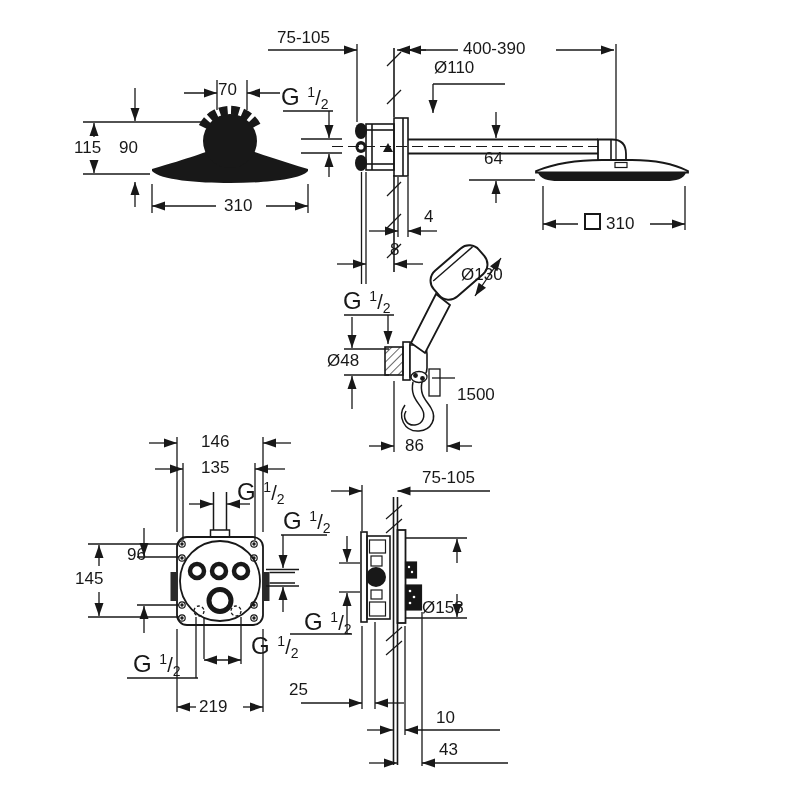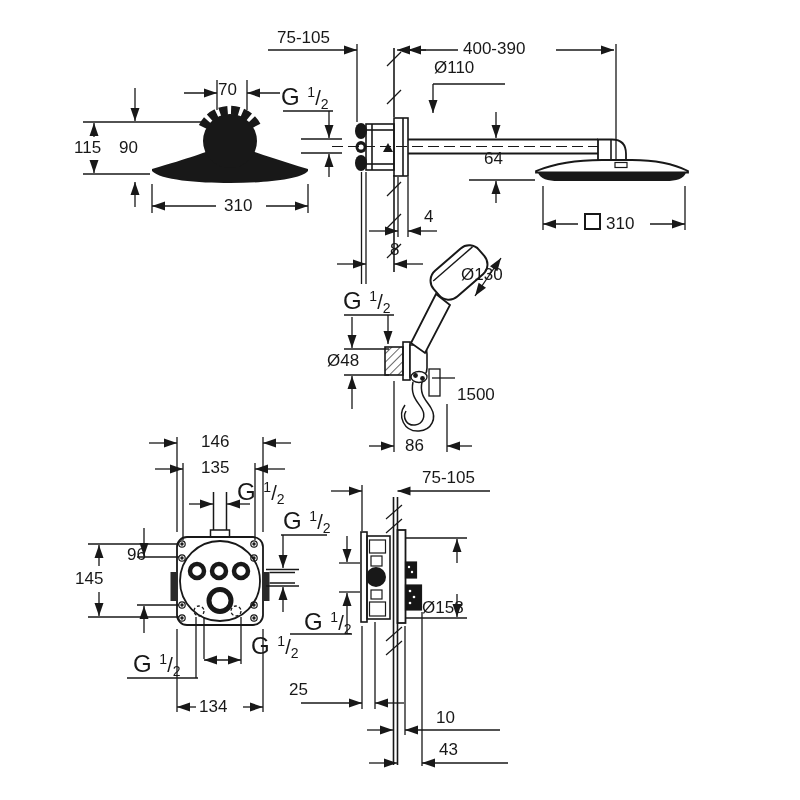--- a/index.html
+++ b/index.html
@@ -290,21 +290,21 @@
 <div class="lbl" style="left:457px;top:386px">1500</div>
 <div class="lbl" style="left:405px;top:437px">86</div>
 <div class="lbl" style="left:201px;top:433px">146</div>
 <div class="lbl" style="left:201px;top:459px">135</div>
 <div class="lbl glabel" style="left:237px;top:480px">G <span class="fr-n">1</span><span class="fr-s">/</span><span class="fr-d">2</span></div>
 <div class="lbl glabel" style="left:283px;top:509px">G <span class="fr-n">1</span><span class="fr-s">/</span><span class="fr-d">2</span></div>
 <div class="lbl" style="left:75px;top:570px">145</div>
 <div class="lbl" style="left:127px;top:546px">96</div>
 <div class="lbl glabel" style="left:133px;top:652px">G <span class="fr-n">1</span><span class="fr-s">/</span><span class="fr-d">2</span></div>
 <div class="lbl glabel" style="left:251px;top:634px">G <span class="fr-n">1</span><span class="fr-s">/</span><span class="fr-d">2</span></div>
-<div class="lbl" style="left:199px;top:698px">134</div>
+<div class="lbl" style="left:199px;top:698px">219</div>
 <div class="lbl" style="left:422px;top:469px">75-105</div>
 <div class="lbl" style="left:422px;top:599px">Ø158</div>
 <div class="lbl glabel" style="left:304px;top:610px">G <span class="fr-n">1</span><span class="fr-s">/</span><span class="fr-d">2</span></div>
 <div class="lbl" style="left:289px;top:681px">25</div>
 <div class="lbl" style="left:436px;top:709px">10</div>
 <div class="lbl" style="left:439px;top:741px">43</div>
 
 </div>
 
 </body></html>

